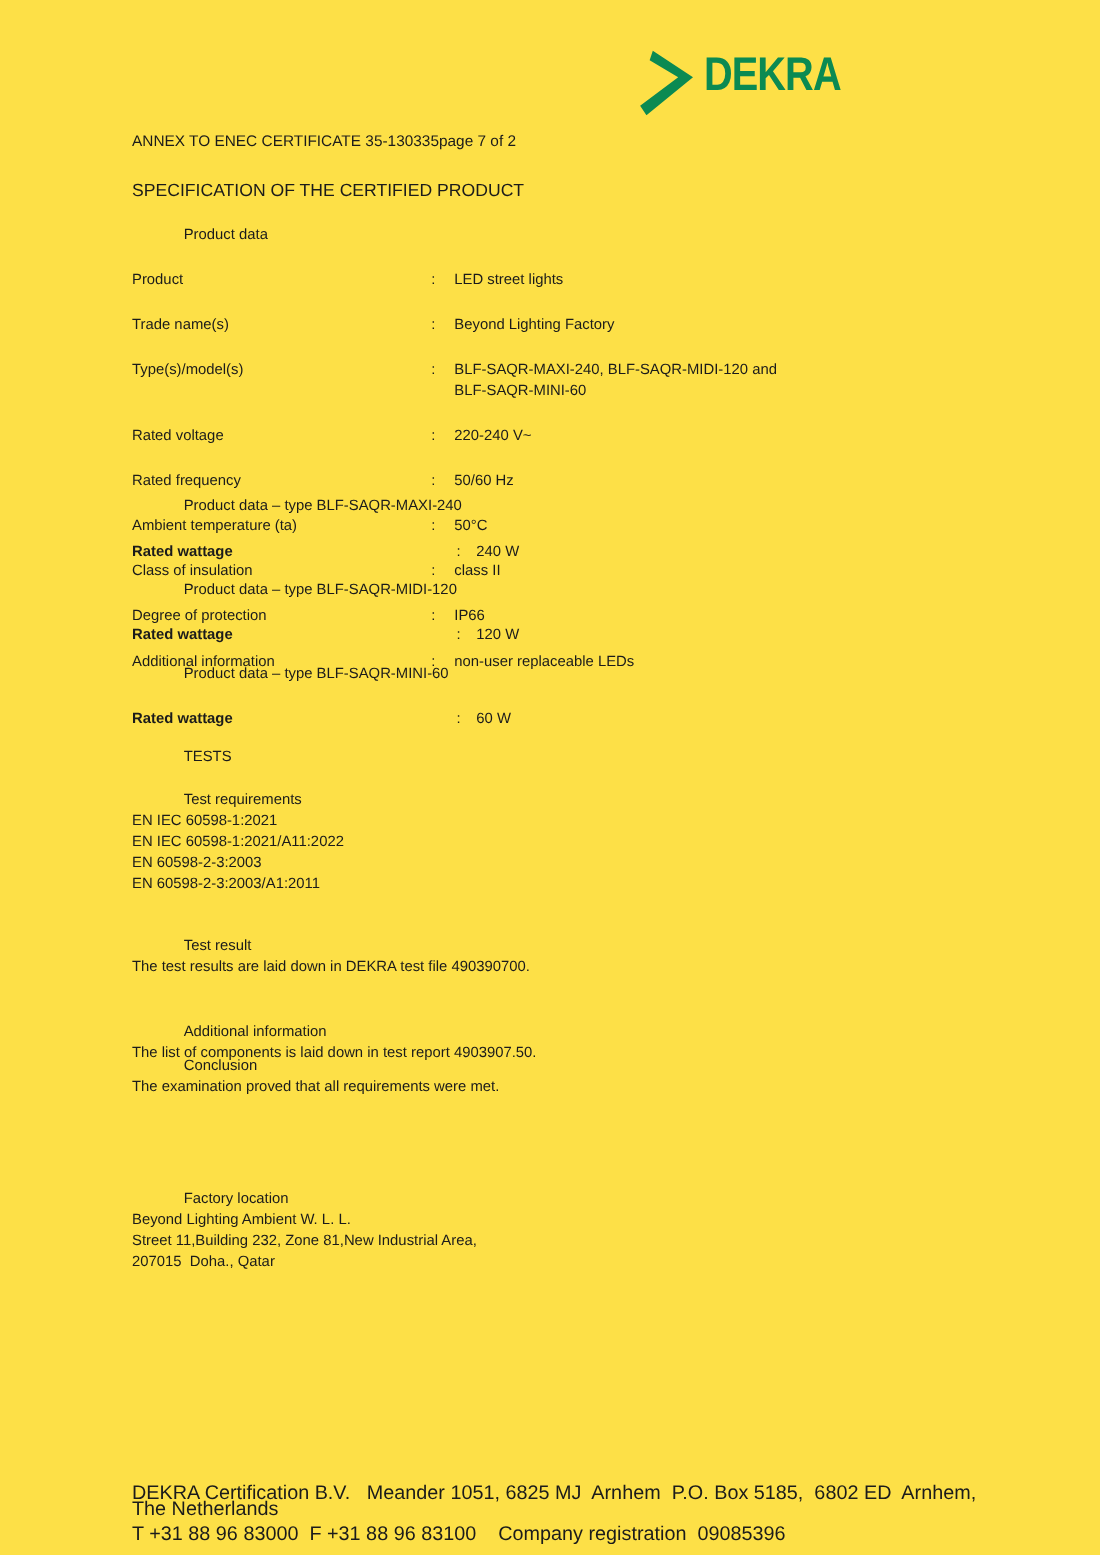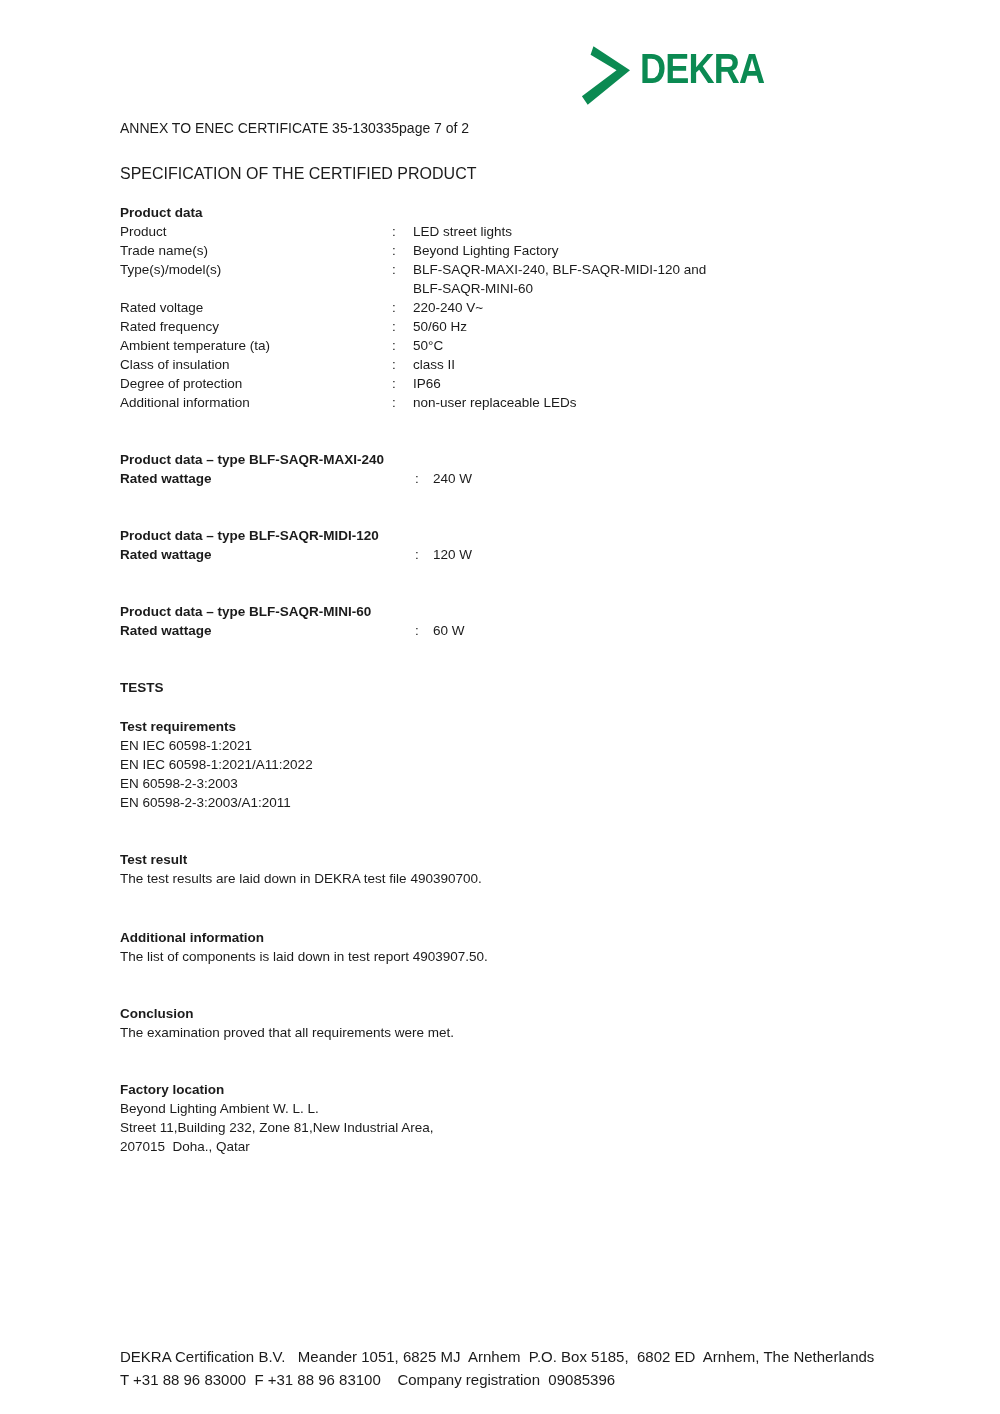--- a/index.html
+++ b/index.html
@@ -1,21 +1,21 @@
 <!DOCTYPE html>
 <html><head>
 <meta charset="utf-8">
 <style>
   * { margin:0; padding:0; box-sizing:border-box; }
   html,body { background:#e8e8e8; }
   .page {
     position:relative;
     width:1000px; height:1414px;
     margin:0 auto;
-    background:#ffffff;
+    background:#fde047;
     font-family:"Liberation Sans","DejaVu Sans",sans-serif;
     color:#1b1b1b;
     overflow:hidden;
   }
   .abs { position:absolute; }
 
   
   .logo { left:580px; top:45px; display:flex; align-items:flex-start; }
   .logo svg { display:block; }
   .brand {
@@ -23,31 +23,31 @@
     transform:scaleX(0.84); transform-origin:left top;
     margin-left:10px; margin-top:2px; line-height:1;
   }
 
   
   .header-row { left:120px; top:119px; width:792px; display:flex; justify-content:flex-start; font-size:14px; line-height:19px; }
 
   .spec-title { left:120px; top:164px; font-size:16px; font-weight:normal; line-height:19px; }
 
   .sec { left:120px; width:800px; font-size:13.5px; line-height:19px; }
-  .h { font-weight:bold; }
-  .row { display:flex; }
+  .h { font-weight:normal;margin-left:47px; }
+  .row { display:flex;margin-top:22px; }
   .lbl { flex:0 0 272px; }
   .lbl-w { flex:0 0 295px;font-weight:bold; }
   .colon { flex:0 0 21px; }
   .colon-w { flex:0 0 18px; }
   .val { white-space:pre-line; }
 
   .plain-lines div { white-space:pre-wrap; }
 
-  .footer { left:120px; top:1350px; width:800px; font-size:15px; line-height:14px; }
+  .footer { left:120px; top:1350px; width:800px; font-size:18px; line-height:14px; }
   .footer div { white-space:pre-wrap; }
   .footer .l2 { margin-top:9px; }
 </style>
 </head>
 <body>
 
 <div class="page">
 
   <div class="abs logo">
     <svg width="50" height="60" viewBox="0 0 52 62">
@@ -153,21 +153,21 @@
   <div class="abs sec plain-lines" style="top:850px">
     <div class="h">Test result</div>
     <div>The test results are laid down in DEKRA test file 490390700.</div>
   </div>
 
   <div class="abs sec plain-lines" style="top:928px">
     <div class="h">Additional information</div>
     <div>The list of components is laid down in test report 4903907.50.</div>
   </div>
 
-  <div class="abs sec plain-lines" style="top:1004px">
+  <div class="abs sec plain-lines" style="top:959px">
     <div class="h">Conclusion</div>
     <div>The examination proved that all requirements were met.</div>
   </div>
 
   <div class="abs sec plain-lines" style="top:1080px">
     <div class="h">Factory location</div>
     <div>Beyond Lighting Ambient W. L. L.</div>
     <div>Street 11,Building 232, Zone 81,New Industrial Area,</div>
     <div>207015  Doha., Qatar</div>
   </div>

